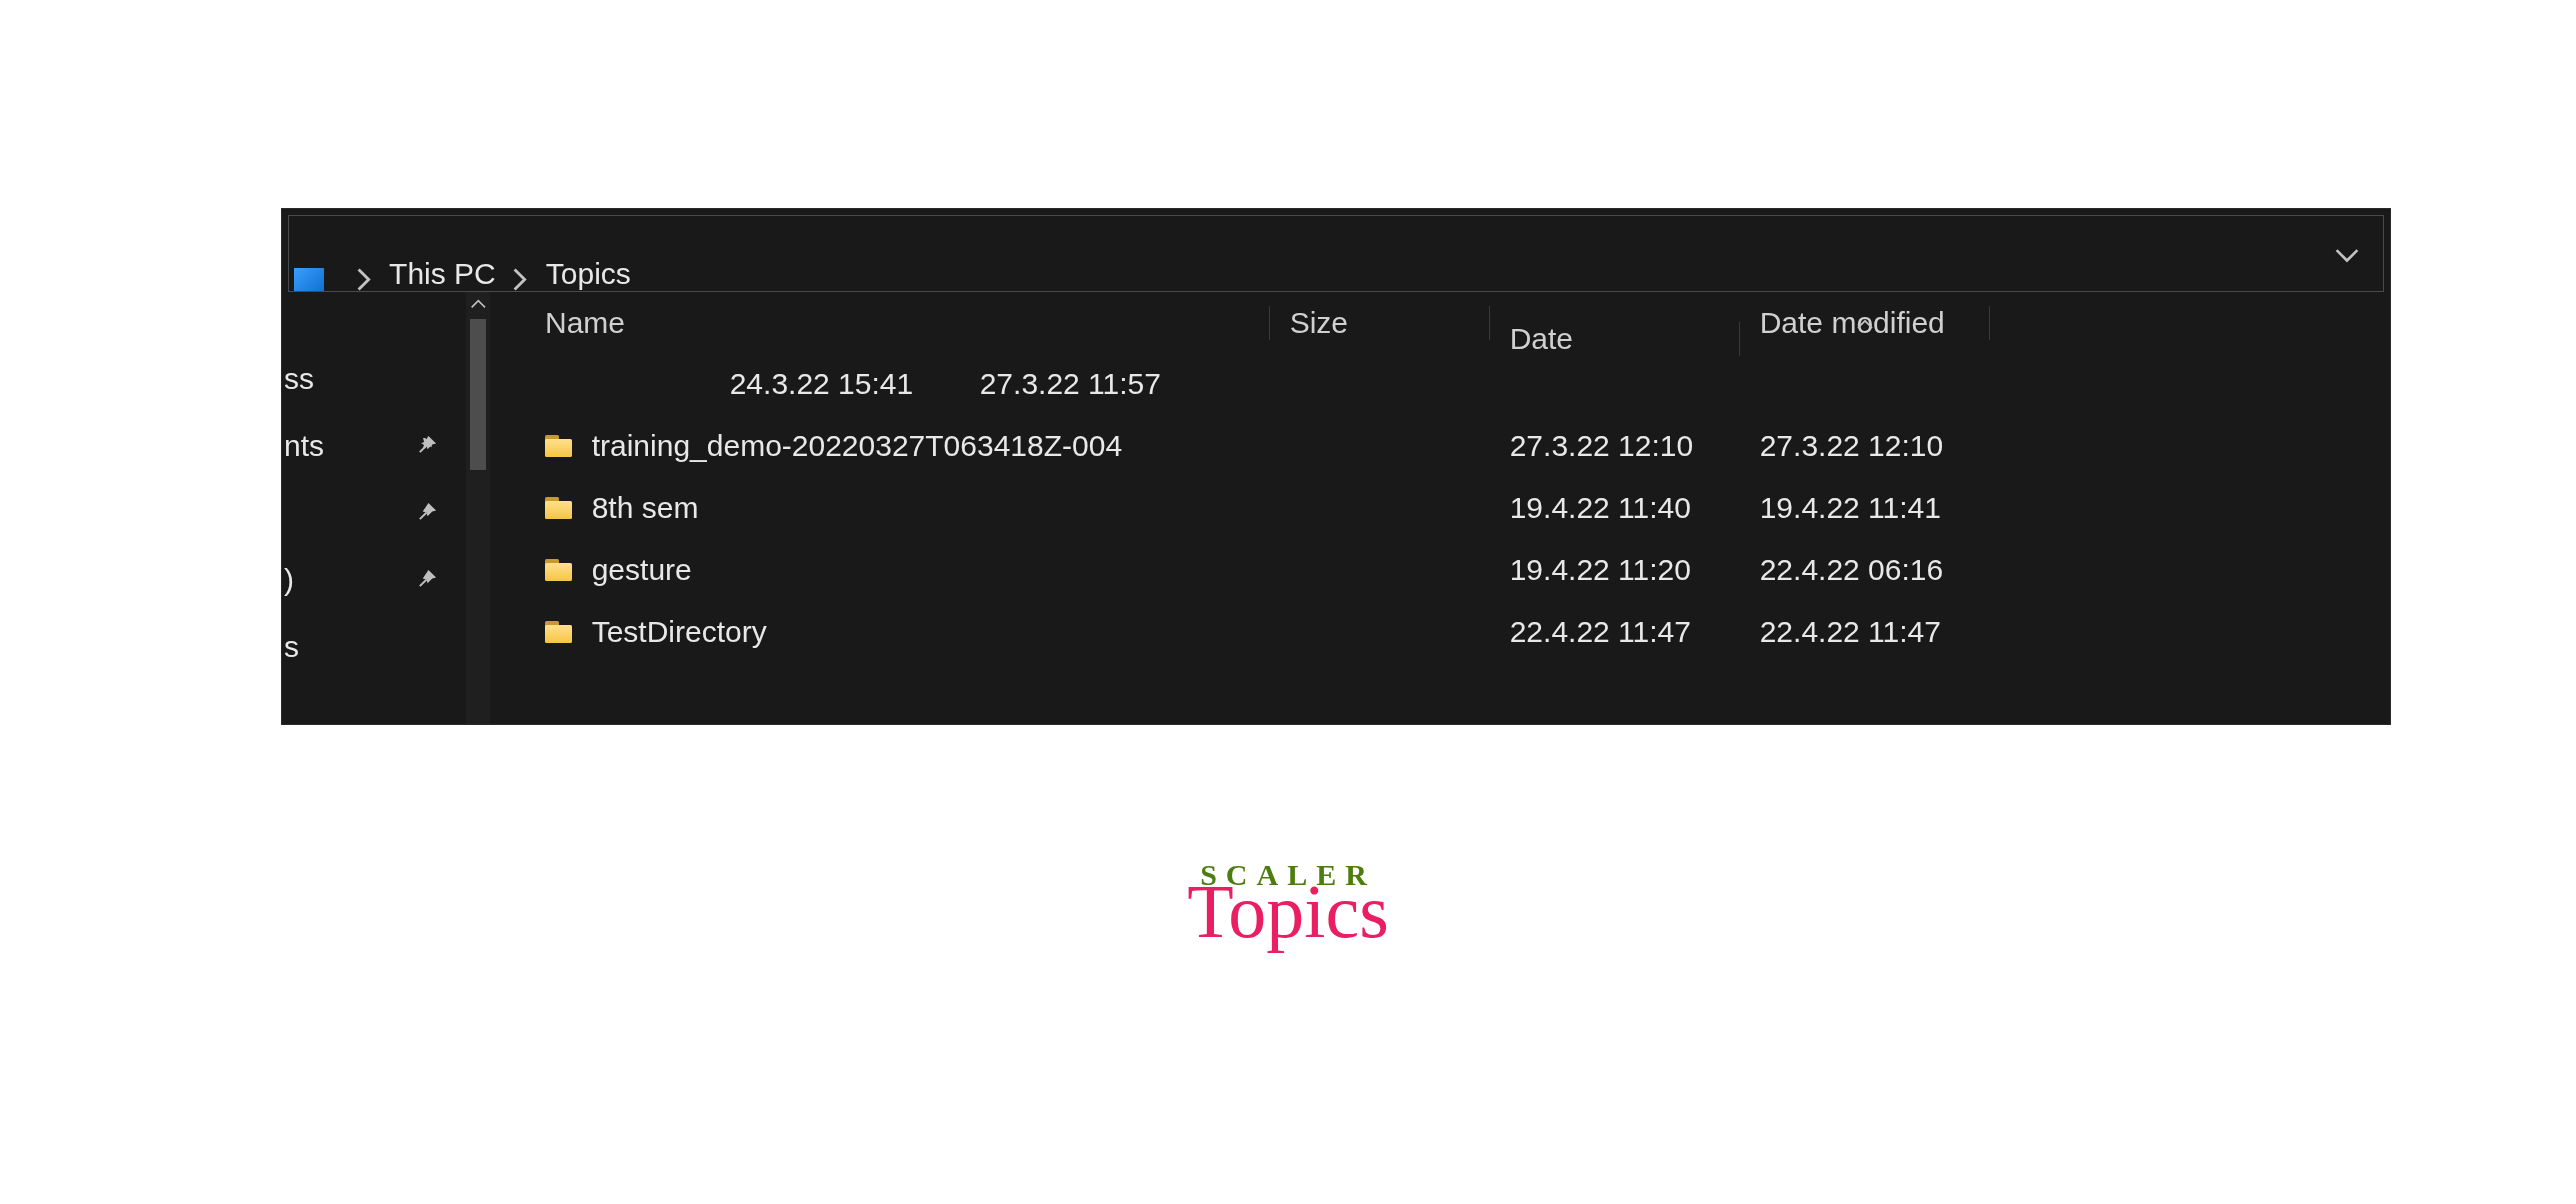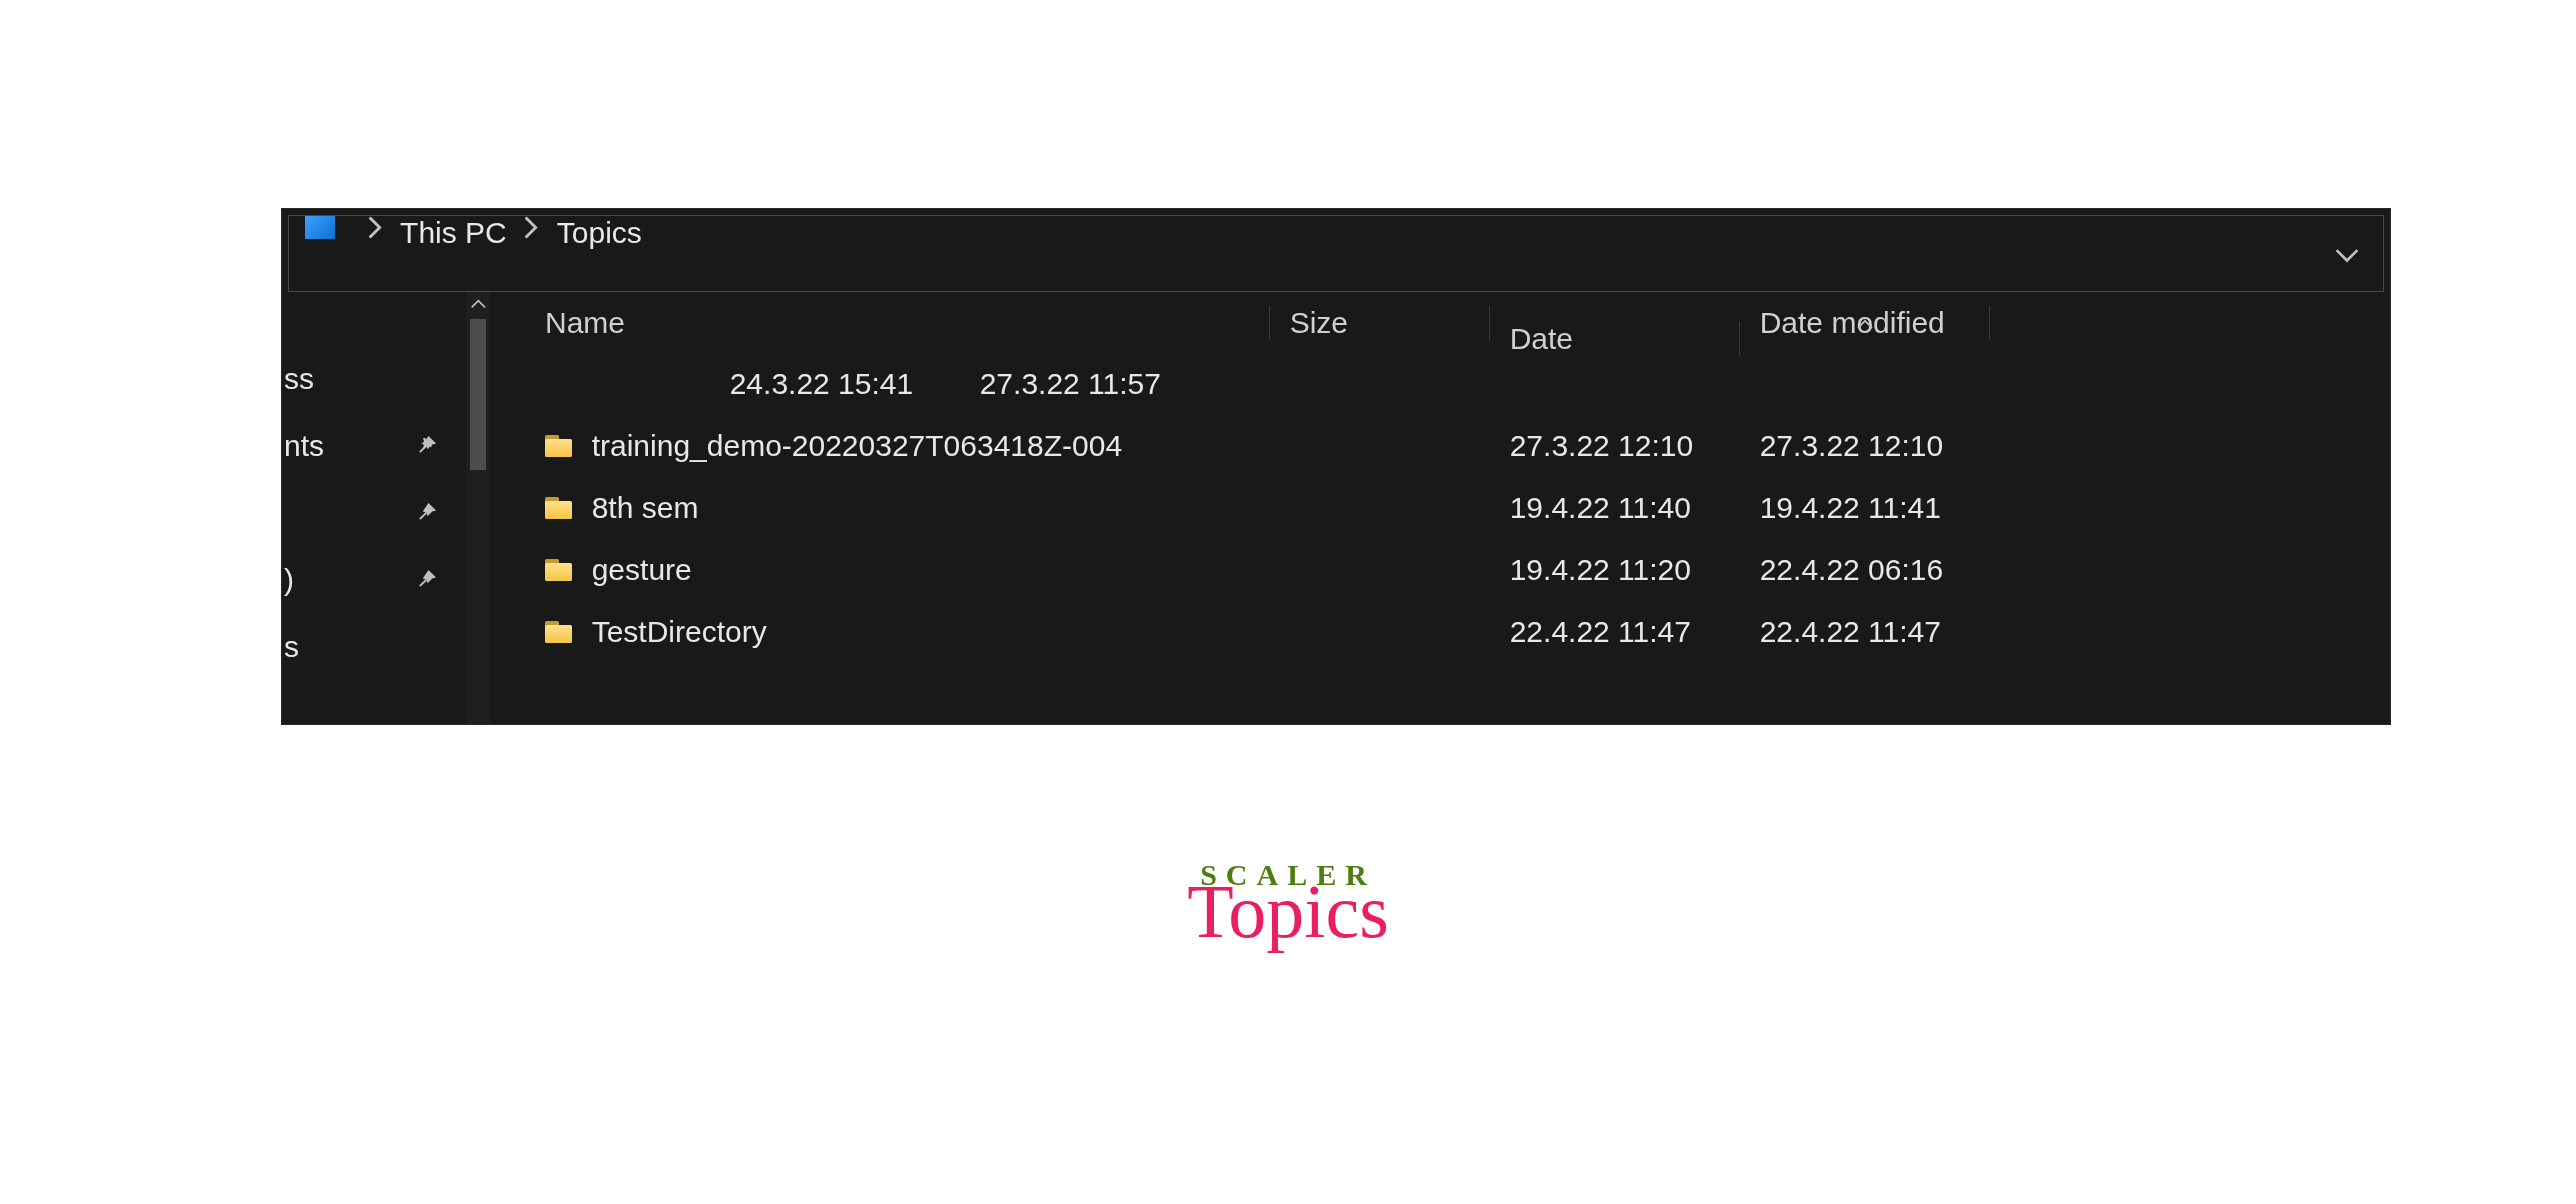--- a/index.html
+++ b/index.html
@@ -21,22 +21,22 @@
     font-size: 30px;
     overflow: hidden;
     border: 0.8px solid #2a2a2a;
   }
   
   .breadcrumb-bar {
     height: 77px;
     border: 0.8px solid #4a4a4a;
     margin: 6px 6px 0 6px;
     display: flex;
-    align-items: flex-start;
-    padding-left: 16px;
+    align-items: flex-end;
+    padding-left: 5px;
     position: relative;
   }
   .breadcrumb-icon {
     width: 30px;
     height: 23px;
     background: linear-gradient(135deg, #3aa0ff, #1070d0);
     display: inline-block;
     margin-right: 15px;
   }
   .crumb-sep {

